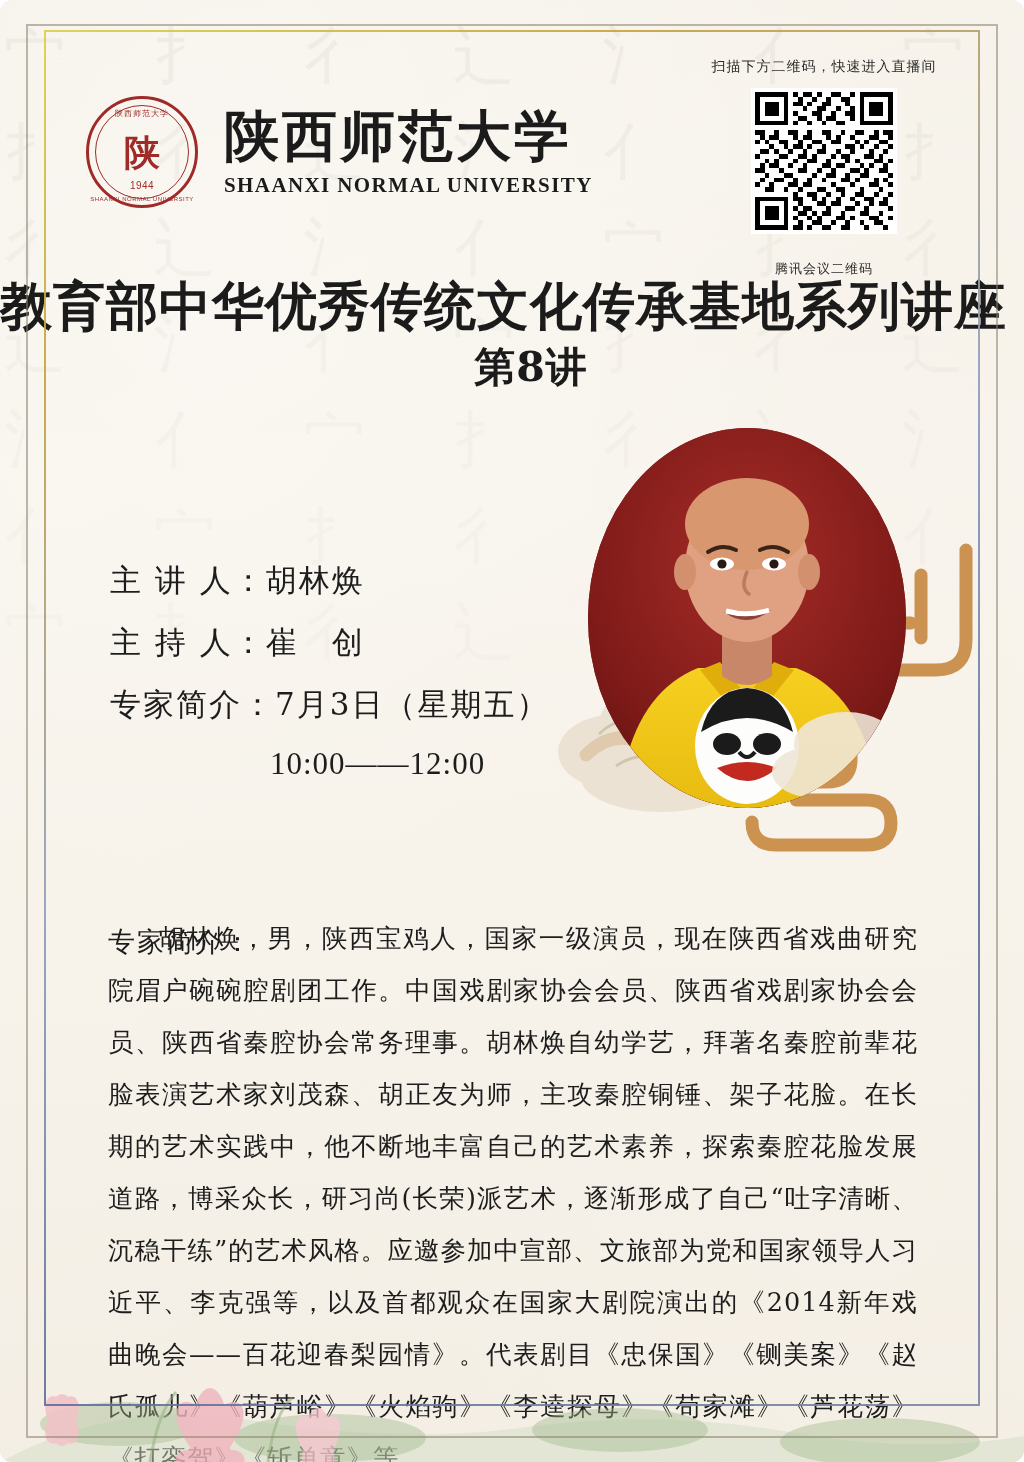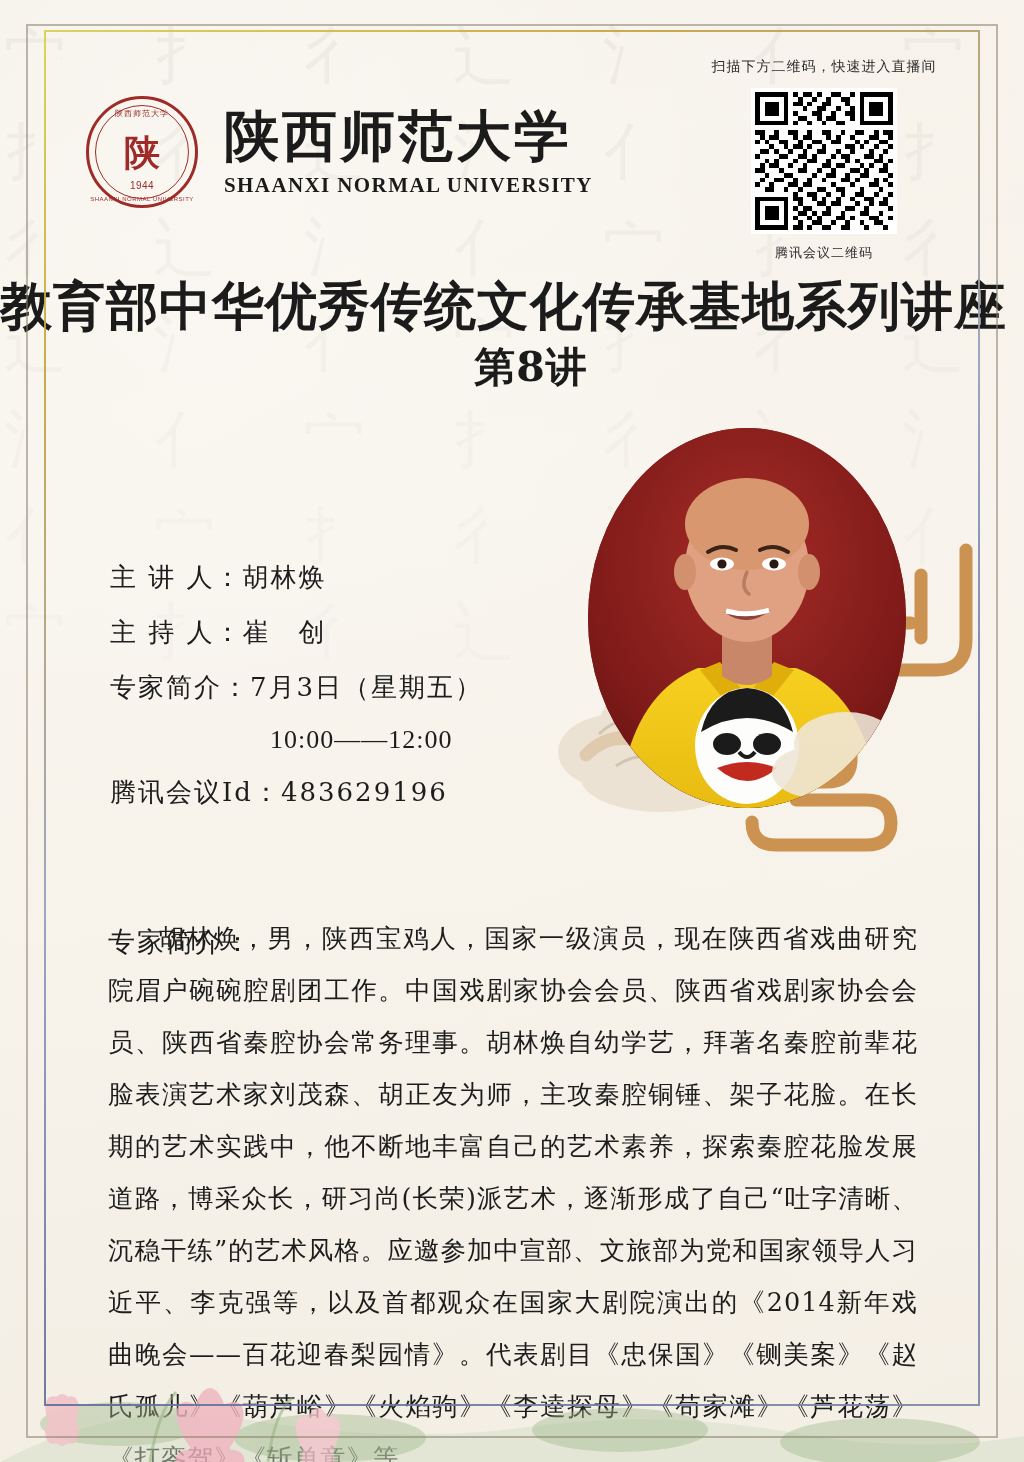--- a/index.html
+++ b/index.html
@@ -13,20 +13,21 @@
 
   .poster {
     position: relative;
     width: 1024px;
     height: 1462px;
     overflow: hidden;
     background:
       radial-gradient(ellipse at 20% 15%, rgba(255,255,255,0.55), rgba(255,255,255,0) 55%),
       radial-gradient(ellipse at 85% 80%, rgba(243,236,224,0.8), rgba(255,255,255,0) 60%),
       linear-gradient(150deg, #efe9df 0%, #f4efe6 25%, #efe8dc 55%, #e9e2d5 80%, #e4ddcf 100%);
+    border-radius: 12px;
   }
 
   
   .bg-texture {
     position: absolute;
     inset: 0;
     pointer-events: none;
     opacity: 0.30;
     background-image:
       radial-gradient(circle at 6% 4%, rgba(120,110,95,0.20) 0 1.5px, rgba(0,0,0,0) 2px),
@@ -106,21 +107,21 @@
   }
   .qr-img {
     width: 138px;
     height: 138px;
     margin: 0 auto;
     background: #fff;
     padding: 4px;
     box-sizing: content-box;
   }
   .qr-caption-bottom {
-    margin-top: 10px;
+    margin-top: 26px;
     font-size: 13px;
     color: #2b2b2b;
     letter-spacing: 1px;
     font-family: "DejaVu Sans", sans-serif;
   }
 
   .logo-row {
     position: absolute;
     left: 86px;
     top: 96px;
@@ -235,21 +236,21 @@
   
   .info {
     position: absolute;
     left: 110px;
     top: 560px;
     width: 520px;
     font-family: "DejaVu Serif", serif;
     color: #1d1d1d;
   }
   .info-line {
-    font-size: 26px;
+    font-size: 31px;
     letter-spacing: 2px;
     margin-bottom: 20px;
     white-space: nowrap;
   }
   .info-line.indent {
     padding-left: 160px;
     font-family: "Liberation Serif", serif;
     letter-spacing: 1px;
   }
 
@@ -611,23 +612,20 @@
     <div class="info-line">
       <span>主 讲 人：</span><span>胡林焕</span>
     </div>
     <div class="info-line">
       <span>主 持 人：</span><span>崔　创</span>
     </div>
     <div class="info-line">
       <span>专家简介：</span><span>7月3日（星期五）</span>
     </div>
     <div class="info-line indent">10:00——12:00</div>
-    <div class="info-line">
-      <span>腾讯会议Id：</span><span>483629196</span>
-    </div>
   </div>
 
   <div class="bio-head">专家简介：</div>
   <div class="bio-body">胡林焕，男，陕西宝鸡人，国家一级演员，现在陕西省戏曲研究院眉户碗碗腔剧团工作。中国戏剧家协会会员、陕西省戏剧家协会会员、陕西省秦腔协会常务理事。胡林焕自幼学艺，拜著名秦腔前辈花脸表演艺术家刘茂森、胡正友为师，主攻秦腔铜锤、架子花脸。在长期的艺术实践中，他不断地丰富自己的艺术素养，探索秦腔花脸发展道路，博采众长，研习尚(长荣)派艺术，逐渐形成了自己“吐字清晰、沉稳干练”的艺术风格。应邀参加中宣部、文旅部为党和国家领导人习近平、李克强等，以及首都观众在国家大剧院演出的《2014新年戏曲晚会——百花迎春梨园情》。代表剧目《忠保国》《铡美案》《赵氏孤儿》《葫芦峪》《火焰驹》《李逵探母》《苟家滩》《芦花荡》《打銮驾》《斩单童》等。</div>
 
   <svg class="lotus-deco" viewBox="0 0 1024 300">
     <g opacity="0.85">
       <path d="M0 300 Q120 236 250 258 Q400 282 520 266 Q660 246 800 272 Q920 292 1024 274 L1024 300 Z" fill="#cfdcc2" opacity="0.55"></path>
       <g fill="#9fb98c" opacity="0.5">
         <ellipse cx="120" cy="262" rx="80" ry="22"></ellipse>

